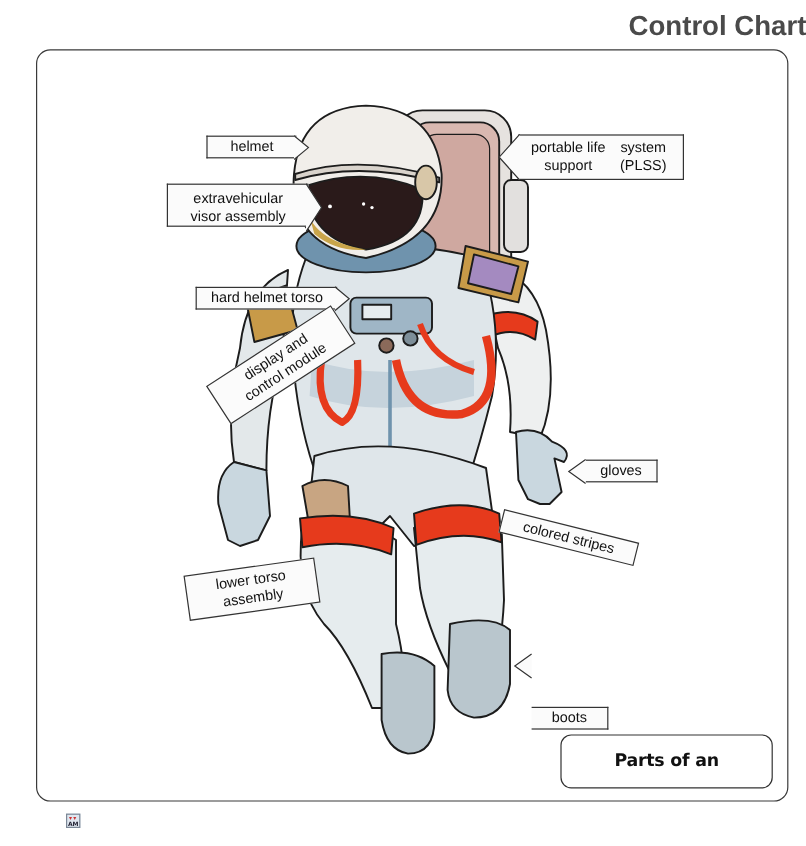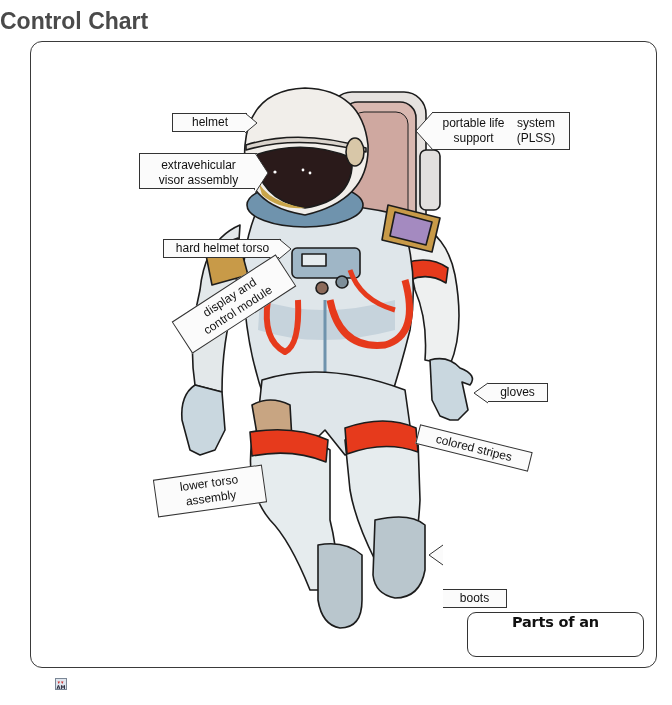--- a/index.html
+++ b/index.html
@@ -1,20 +1,20 @@
 <!DOCTYPE html>
 <html><head>
   <meta charset="utf-8">
   <style>
     * { box-sizing: border-box; margin: 0; padding: 0; }
     html, body { width: 672px; height: 705px; background: #ffffff; overflow: hidden; }
     body { position: relative; font-family: "Liberation Sans", sans-serif; color: #111; }
 
     .page-title {
-      position: absolute; left: 0; top: 8px; width: 672px; text-align: left;
+      position: absolute; left: 0; top: 8px; width: 672px; text-align: right;
       font-family: "Liberation Sans", sans-serif; font-weight: bold; font-size: 23px;
       color: #4a4a4a; letter-spacing: 0px;
     }
     .frame {
       position: absolute; left: 30px; top: 41px; width: 627px; height: 627px;
       border: 1.5px solid #3a3a3a; border-radius: 12px; background: #fff;
     }
     .figure-svg { position: absolute; left: 0; top: 0; }
 
     .label {
@@ -23,21 +23,21 @@
       text-align: center; line-height: 15px; display: flex; align-items: center; justify-content: center;
       padding: 0 6px;
     }
     .ptr { position: absolute; }
 
     .caption-box {
       position: absolute; left: 467px; top: 612px; width: 177px; height: 45px;
       border: 1.5px solid #333; border-radius: 9px; background: #fff;
       font-family: "DejaVu Sans", sans-serif; font-weight: bold; font-size: 14.5px;
       line-height: 19px; text-align: center; color: #111; letter-spacing: -0.2px;
-      display: flex; justify-content: center;
+      display: flex; flex-direction: column; justify-content: center;
     }
     .logo {
       position: absolute; left: 55px; top: 678px; width: 12px; height: 12px;
       background: #dfe6ef; border: 1px solid #7b8796;
       font-family: "DejaVu Sans", sans-serif; font-size: 5px; font-weight: bold; color: #223;
       text-align: center; line-height: 6px;
     }
     .logo .tri { display: block; height: 5px; font-size: 5px; color: #c33; letter-spacing: 1px; }
   </style>
 </head>

